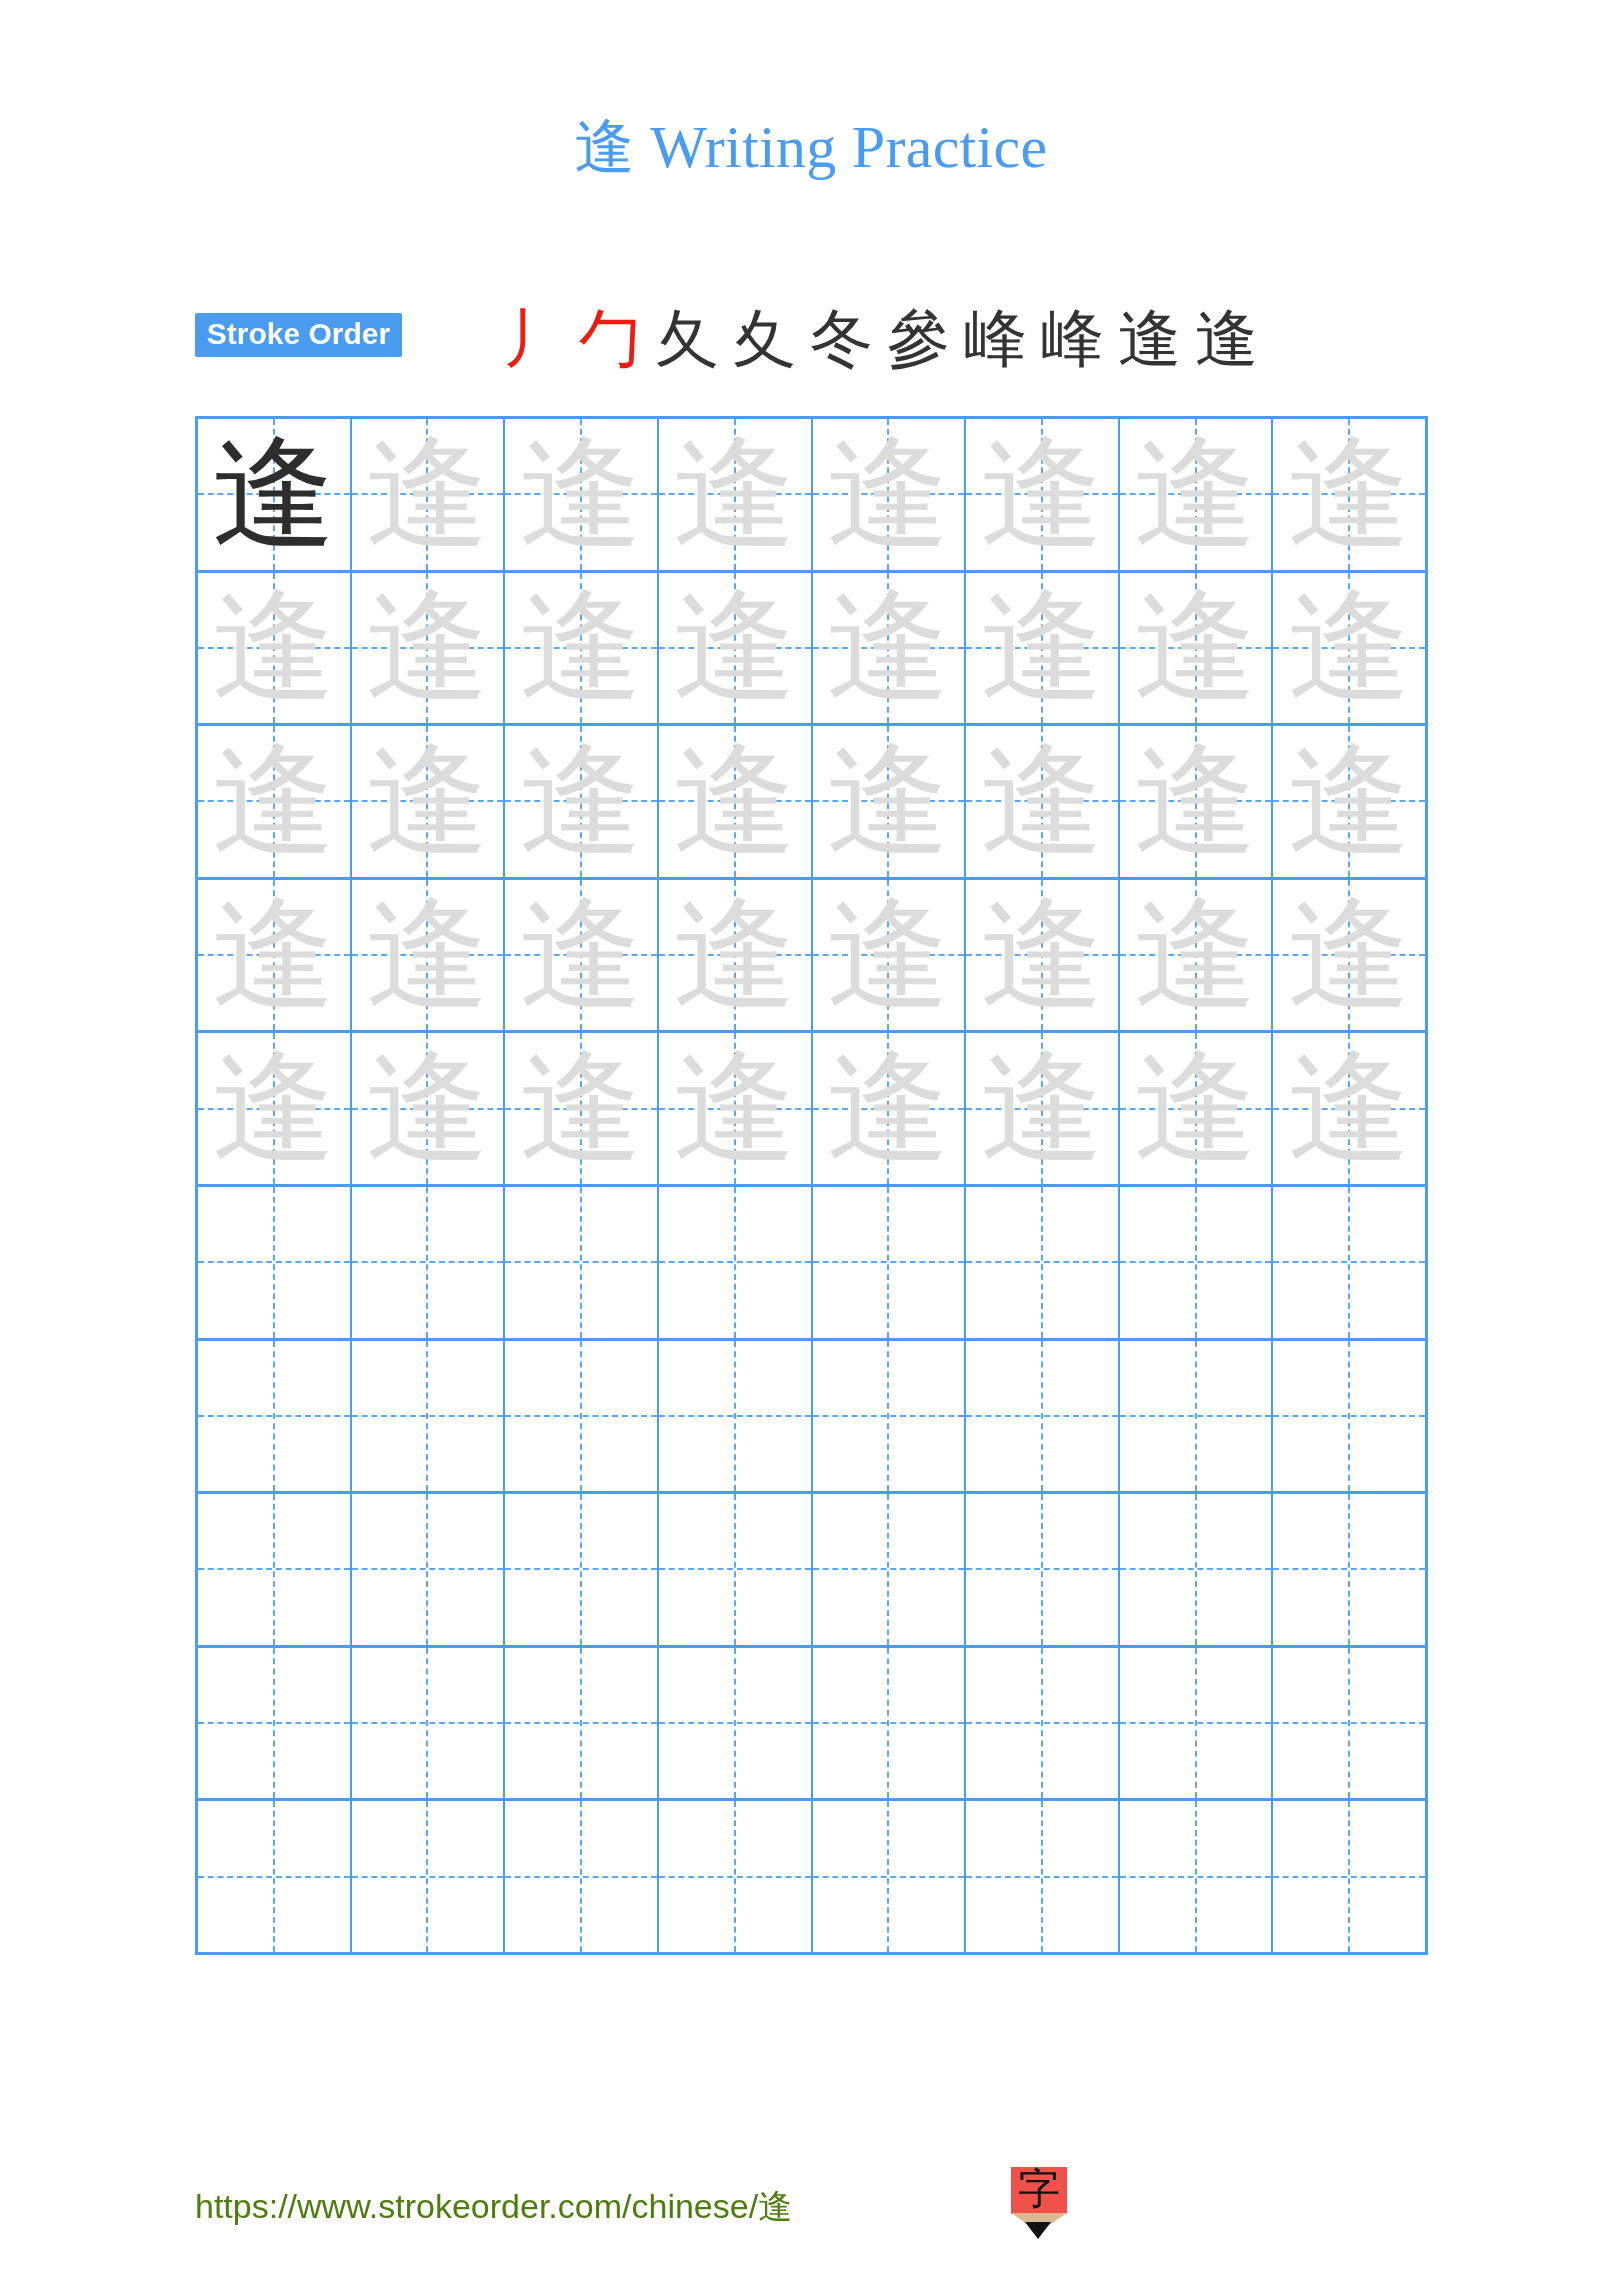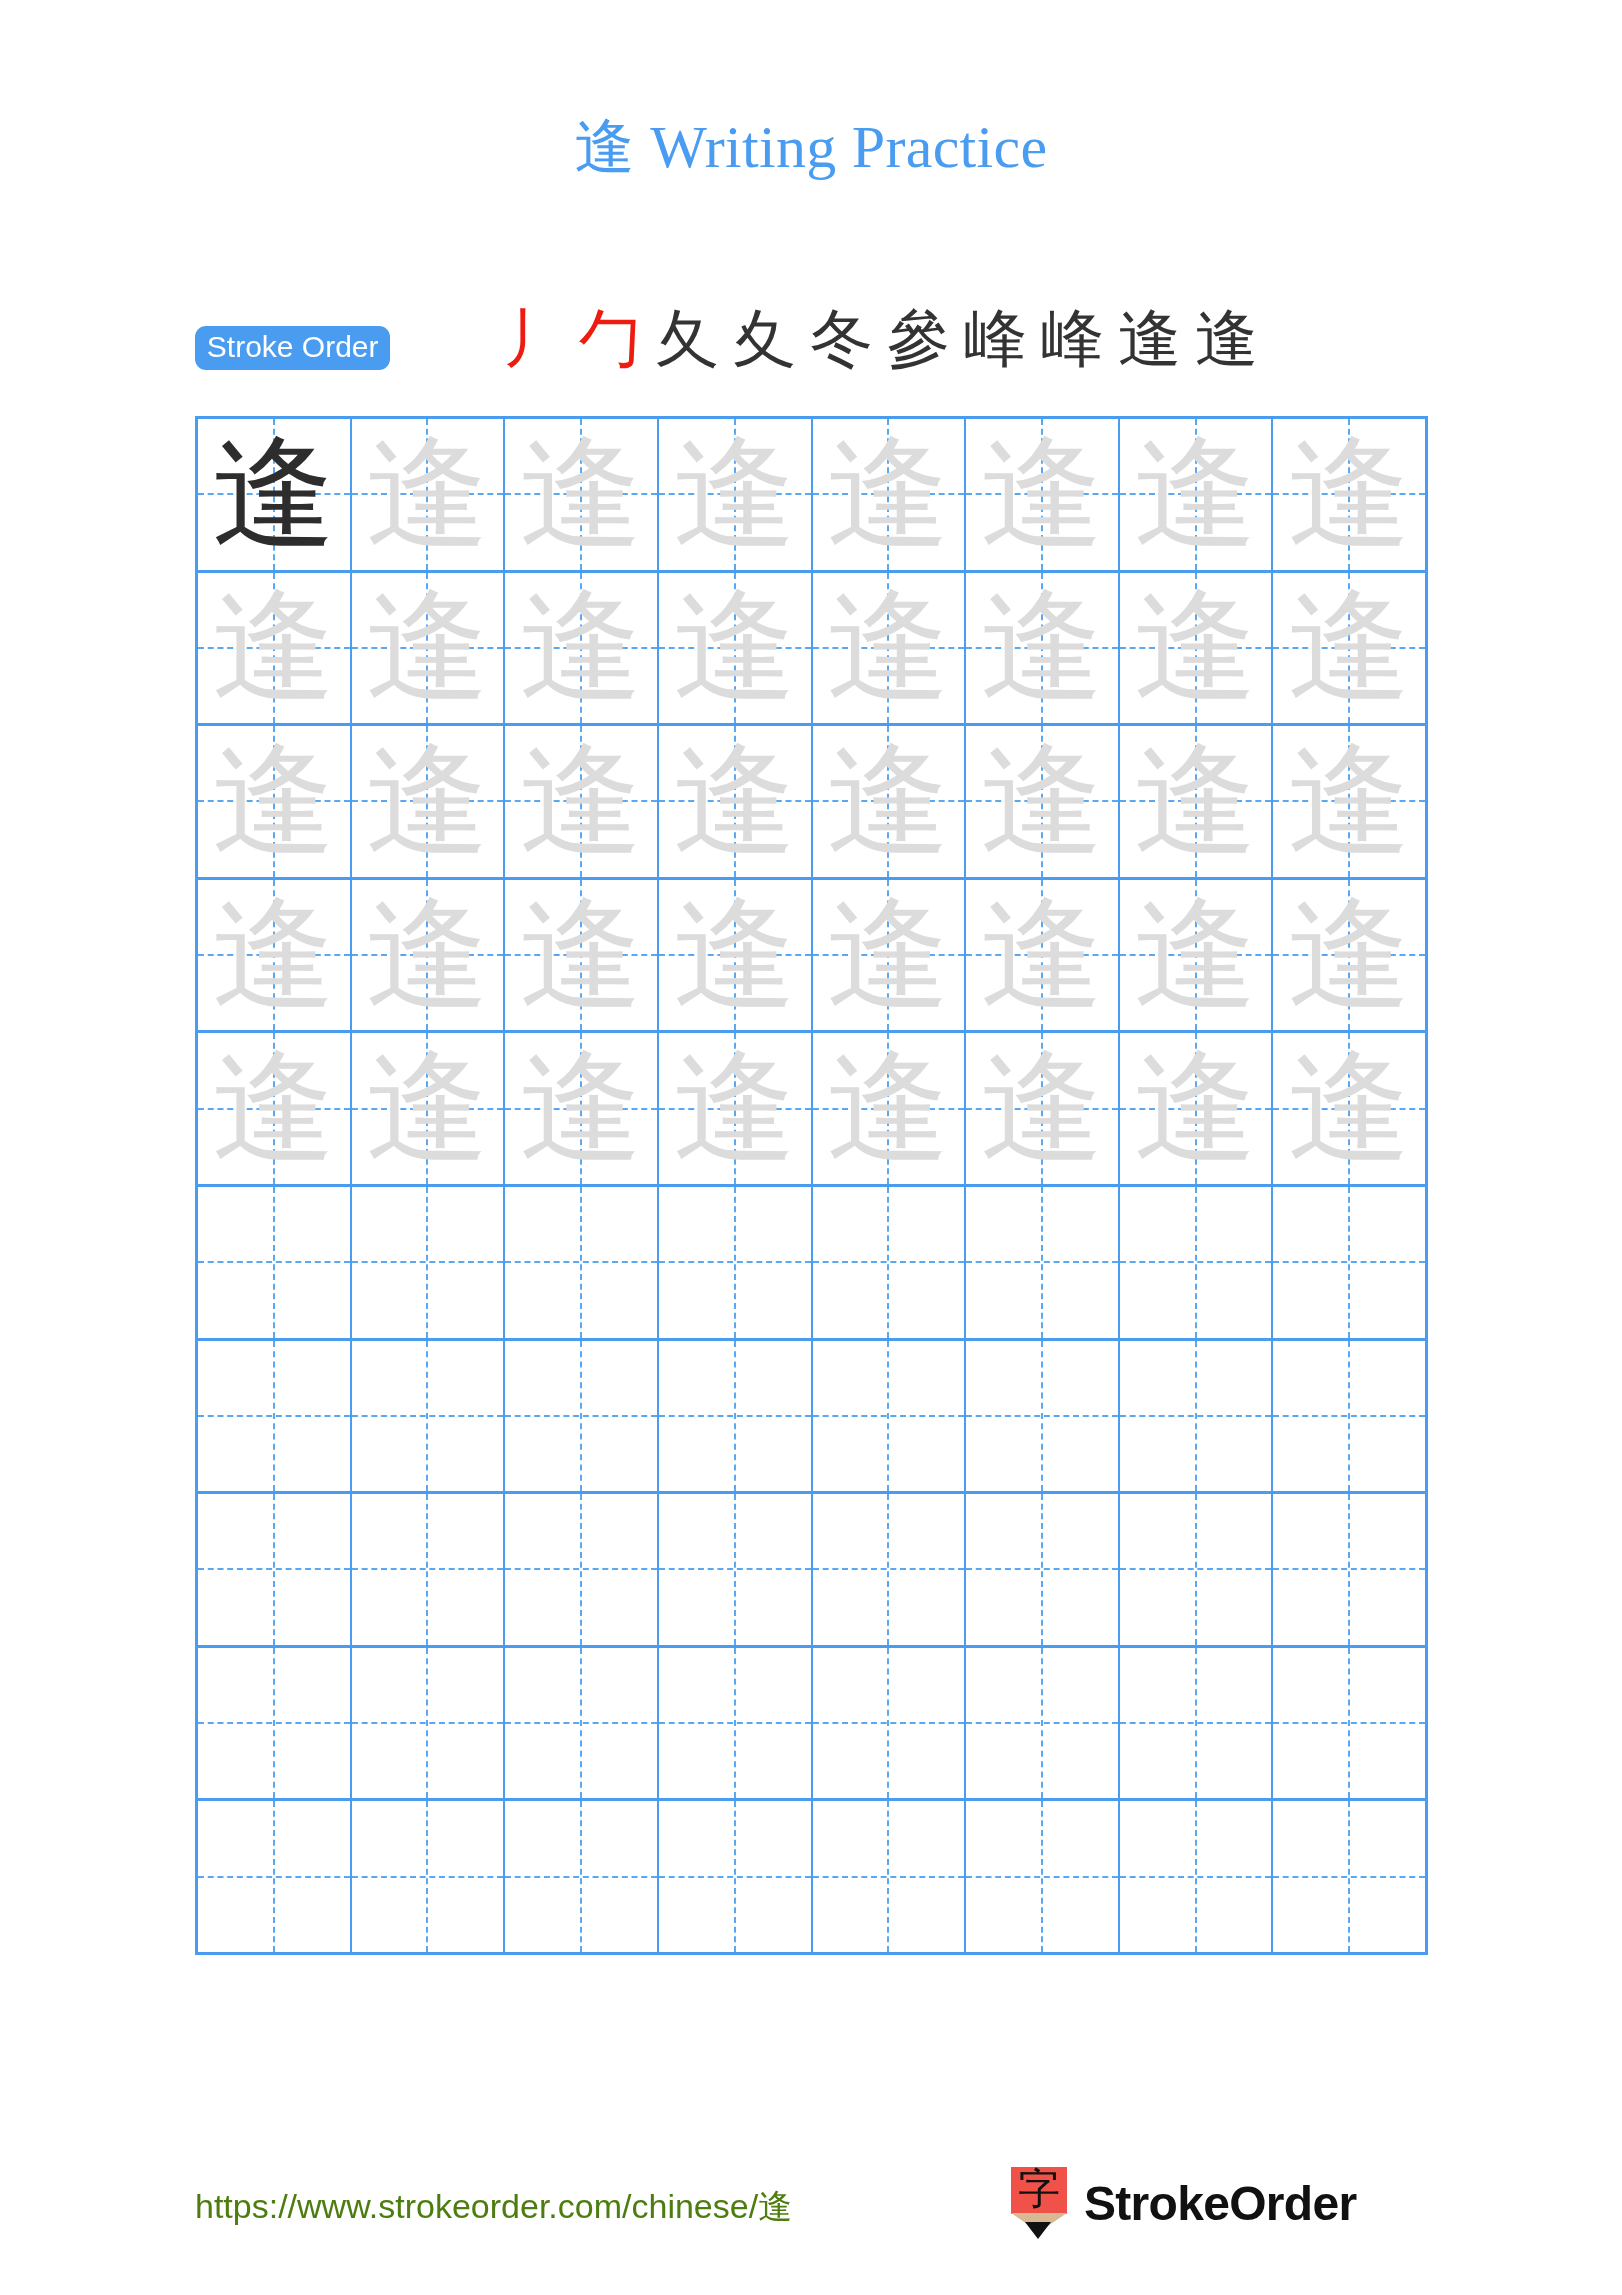--- a/index.html
+++ b/index.html
@@ -34,27 +34,27 @@
   .stroke-order-row {
     position: absolute;
     top: 308px;
     left: 195px;
     width: 1233px;
     height: 72px;
   }
   .stroke-order-badge {
     position: absolute;
     left: 0;
-    top: 18px;
+    top: 5px;
     background: #4a9cf0;
     color: #ffffff;
     font-size: 30px;
-    font-weight: 400;
+    font-weight: 700;
     padding: 5.9px 11.8px 8.5px 11.8px;
-    border-radius: 11px;
+    border-radius: 2px;
     line-height: 1;
     white-space: nowrap;
   }
   .stroke-list {
     position: absolute;
     left: 300px;
     top: 0;
     display: flex;
     align-items: flex-start;
     height: 72px;
@@ -446,15 +446,14 @@
 
 <div class="footer-url">https://www.strokeorder.com/chinese/逢</div>
 
 <div class="footer-brand">
   <div class="brand-logo">
     <div class="pencil-body"></div>
     <div class="logo-char">字</div>
     <div class="pencil-wood"></div>
     <div class="pencil-tip"></div>
   </div>
-  <div class="brand-name">StrokeOrder</div>
 </div>
 
 
 </body></html>

